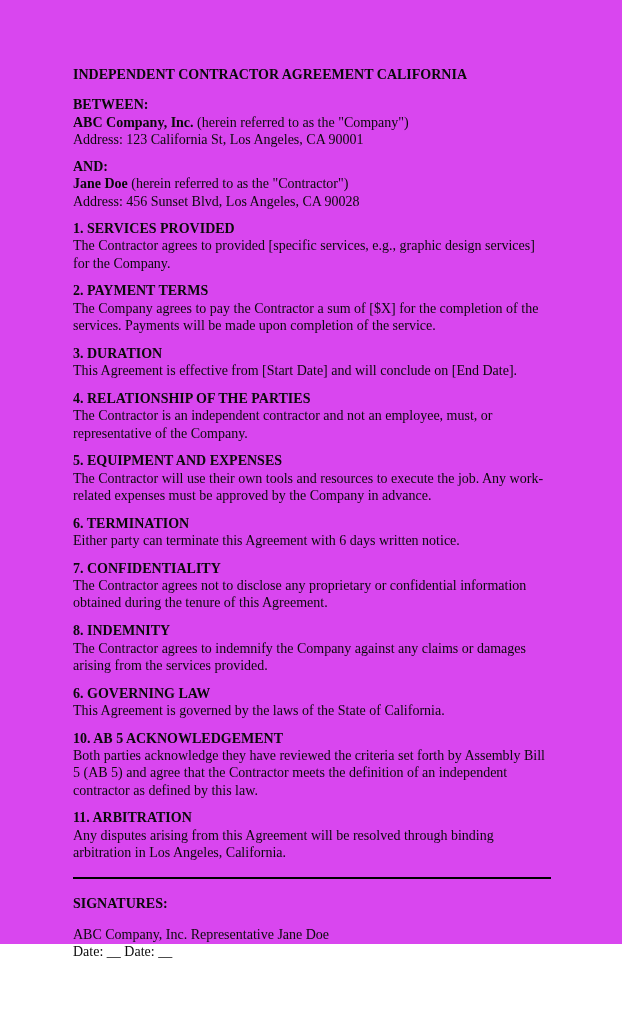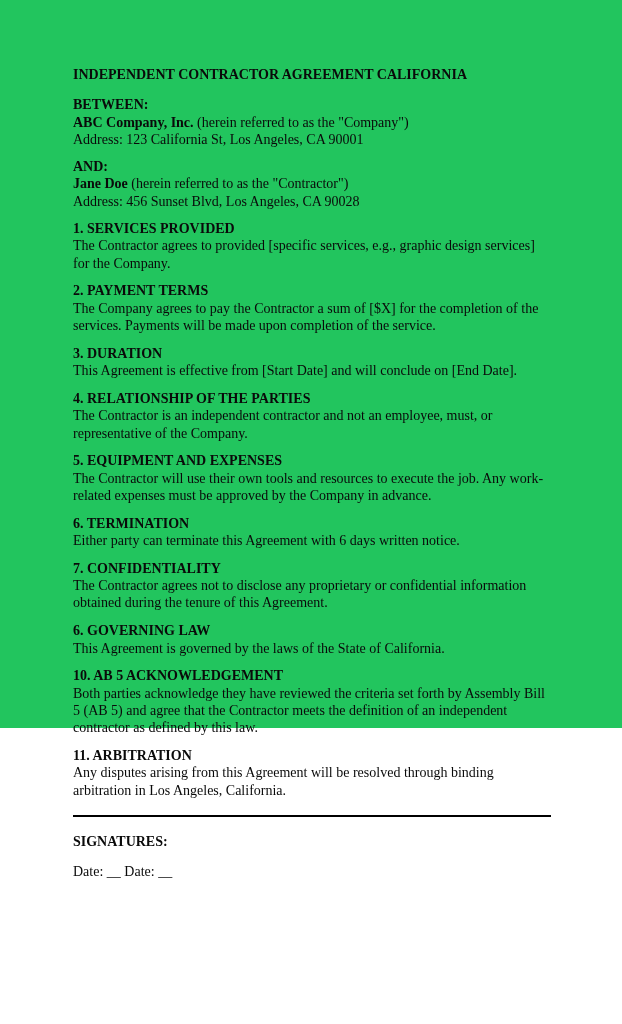--- a/index.html
+++ b/index.html
@@ -13,23 +13,23 @@
     overflow: hidden;
     font-family: "Liberation Serif", "DejaVu Serif", serif;
     font-size: 14px;
     line-height: 17.3px;
     color: #0a0a0a;
     -webkit-font-smoothing: antialiased;
   }
   .page {
     box-sizing: border-box;
     width: 622px;
-    height: 728px;
+    height: 944px;
     padding: 66px 71px 40px 73px;
-    background: #22c55e;
+    background: #d946ef;
   }
   .doc-title {
     font-weight: bold;
     margin: 0 0 13px 0;
   }
   .party-block {
     margin: 5px 0 10px 0;
   }
   .party-label {
     font-weight: bold;
@@ -114,20 +114,24 @@
   <div class="section">
     <div class="section-heading">6. TERMINATION</div>
     <p class="section-body">Either party can terminate this Agreement with 6 days written notice.</p>
   </div>
 
   <div class="section">
     <div class="section-heading">7. CONFIDENTIALITY</div>
     <p class="section-body">The Contractor agrees not to disclose any proprietary or confidential information obtained during the tenure of this Agreement.</p>
   </div>
 
+  <div class="section">
+    <div class="section-heading">8. INDEMNITY</div>
+    <p class="section-body">The Contractor agrees to indemnify the Company against any claims or damages arising from the services provided.</p>
+  </div>
 
   <div class="section">
     <div class="section-heading">6. GOVERNING LAW</div>
     <p class="section-body">This Agreement is governed by the laws of the State of California.</p>
   </div>
 
   <div class="section">
     <div class="section-heading">10. AB 5 ACKNOWLEDGEMENT</div>
     <p class="section-body">Both parties acknowledge they have reviewed the criteria set forth by Assembly Bill 5 (AB 5) and agree that the Contractor meets the definition of an independent contractor as defined by this law.</p>
   </div>
@@ -135,16 +139,17 @@
   <div class="section">
     <div class="section-heading">11. ARBITRATION</div>
     <p class="section-body">Any disputes arising from this Agreement will be resolved through binding arbitration in Los Angeles, California.</p>
   </div>
 </div>
 
   <hr class="sig-divider">
 
   <div class="sig-heading">SIGNATURES:</div>
 
+  <div class="sig-line">ABC Company, Inc. Representative Jane Doe</div>
 
   <div class="sig-line">Date: __ Date: __</div>
 
 </div>
 
 </body></html>

